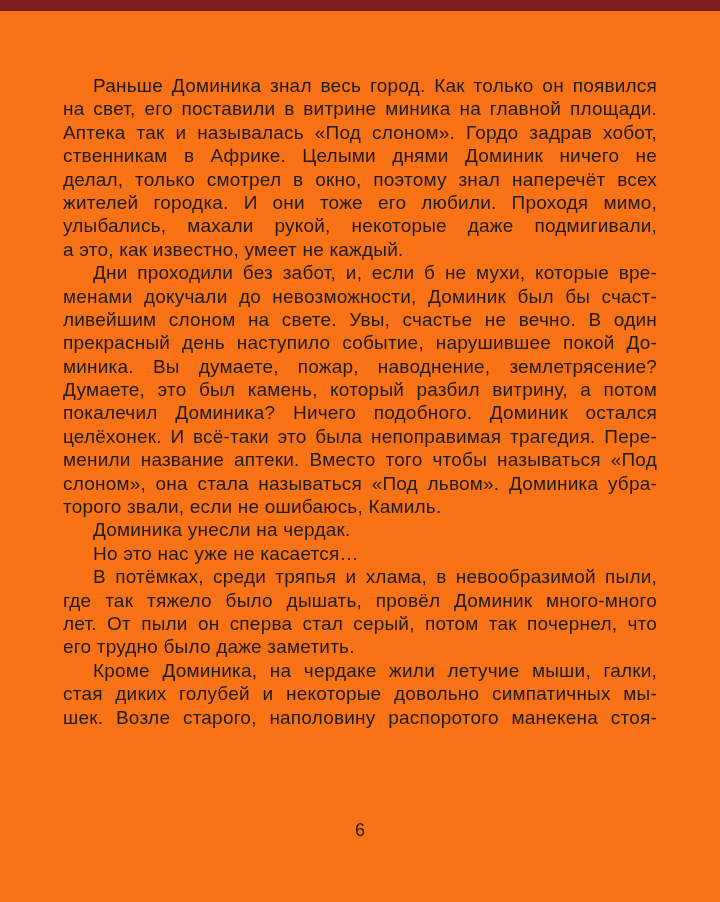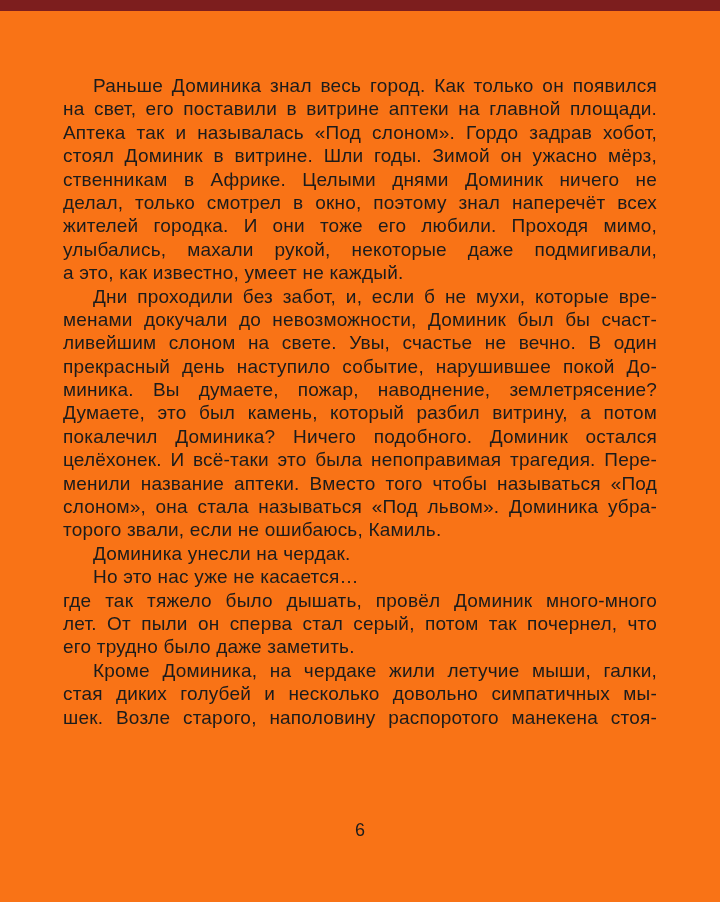--- a/index.html
+++ b/index.html
@@ -56,42 +56,42 @@
     font-size: 18px;
   }
 </style>
 </head>
 <body>
 
 <div class="page">
   <div class="cover-edge" style="background: rgb(125, 30, 30);"></div>
   <div class="text-block" style="color: rgb(28, 28, 28);">
       <div class="line indent">Раньше Доминика знал весь город. Как только он появился</div>
-      <div class="line">на свет, его поставили в витрине аптеки на главной площади.</div>
+      <div class="line">на свет, его поставили в витрине миника на главной площади.</div>
       <div class="line">Аптека так и называлась «Под слоном». Гордо задрав хобот,</div>
-      <div class="line">стоял Доминик в витрине. Шли годы. Зимой он ужасно мёрз,</div>
       <div class="line">ственникам в Африке. Целыми днями Доминик ничего не</div>
       <div class="line">делал, только смотрел в окно, поэтому знал наперечёт всех</div>
       <div class="line">жителей городка. И они тоже его любили. Проходя мимо,</div>
       <div class="line">улыбались, махали рукой, некоторые даже подмигивали,</div>
       <div class="line last">а это, как известно, умеет не каждый.</div>
       <div class="line indent">Дни проходили без забот, и, если б не мухи, которые вре-</div>
       <div class="line">менами докучали до невозможности, Доминик был бы счаст-</div>
       <div class="line">ливейшим слоном на свете. Увы, счастье не вечно. В один</div>
       <div class="line">прекрасный день наступило событие, нарушившее покой До-</div>
       <div class="line">миника. Вы думаете, пожар, наводнение, землетрясение?</div>
       <div class="line">Думаете, это был камень, который разбил витрину, а потом</div>
       <div class="line">покалечил Доминика? Ничего подобного. Доминик остался</div>
       <div class="line">целёхонек. И всё-таки это была непоправимая трагедия. Пере-</div>
       <div class="line">менили название аптеки. Вместо того чтобы называться «Под</div>
       <div class="line">слоном», она стала называться «Под львом». Доминика убра-</div>
       <div class="line last">торого звали, если не ошибаюсь, Камиль.</div>
       <div class="line indent last">Доминика унесли на чердак.</div>
       <div class="line indent last">Но это нас уже не касается…</div>
+      <div class="line indent">В потёмках, среди тряпья и хлама, в невообразимой пыли,</div>
       <div class="line">где так тяжело было дышать, провёл Доминик много-много</div>
       <div class="line">лет. От пыли он сперва стал серый, потом так почернел, что</div>
       <div class="line last">его трудно было даже заметить.</div>
       <div class="line indent">Кроме Доминика, на чердаке жили летучие мыши, галки,</div>
-      <div class="line">стая диких голубей и несколько довольно симпатичных мы-</div>
+      <div class="line">стая диких голубей и некоторые довольно симпатичных мы-</div>
       <div class="line">шек. Возле старого, наполовину распоротого манекена стоя-</div>
     </div>
   <div class="page-number" style="color: rgb(28, 28, 28);">6</div>
 </div>
 
 </body></html>

